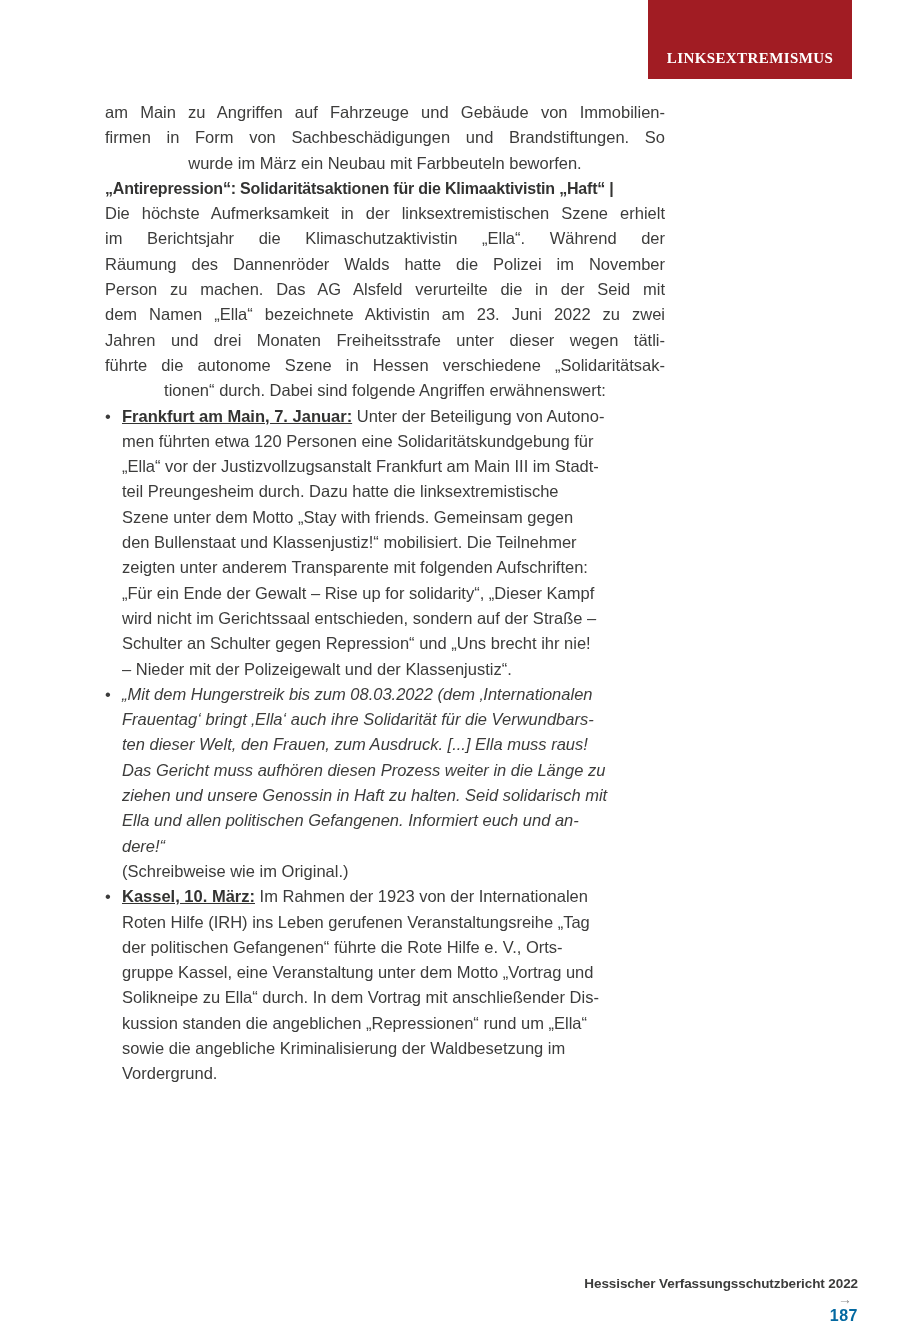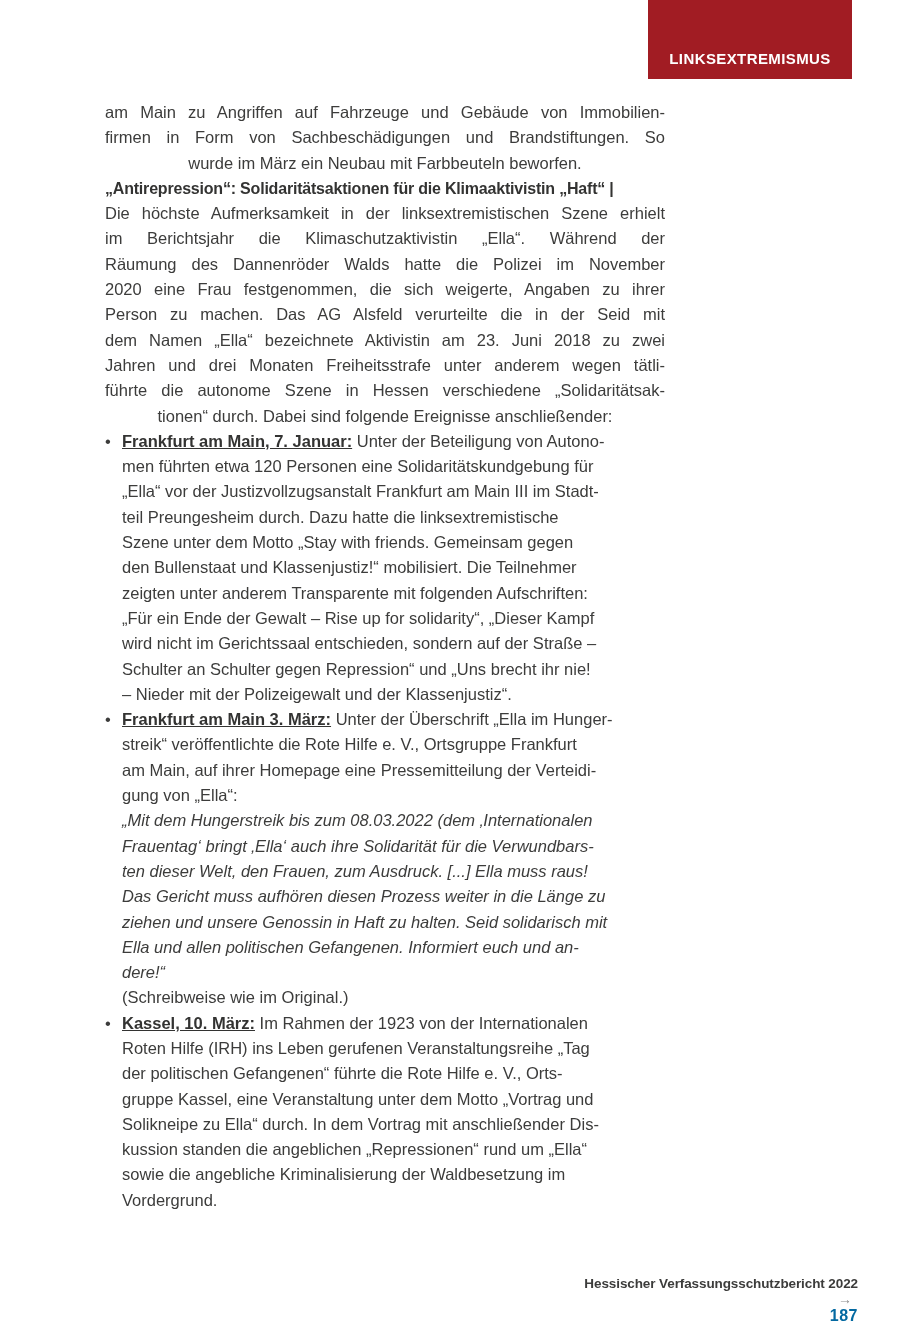--- a/index.html
+++ b/index.html
@@ -21,20 +21,21 @@
     left: 648px;
     top: 0;
     width: 204px;
     height: 79px;
     background: #A11C23;
     display: flex;
     align-items: flex-end;
     justify-content: center;
     box-sizing: border-box;
     padding-bottom: 12px;
+    font-family: Liberation Serif, serif;
   }
   .badge-label {
     color: #ffffff;
     font-weight: bold;
     font-size: 15px;
     letter-spacing: 0.4px;
   }
   
   .body-col {
     position: absolute;
@@ -122,26 +123,25 @@
         <span class="line">firmen in Form von Sachbeschädigungen und Brandstiftungen. So</span>
         <span class="line">wurde im März ein Neubau mit Farbbeuteln beworfen.</span>
       </p>
 
     <h2 class="heading">„Antirepression“: Solidaritätsaktionen für die Klimaaktivistin „Haft“ |</h2>
 
     <p class="justify-lines">
         <span class="line">Die höchste Aufmerksamkeit in der linksextremistischen Szene erhielt</span>
         <span class="line">im Berichtsjahr die Klimaschutzaktivistin „Ella“. Während der</span>
         <span class="line">Räumung des Dannenröder Walds hatte die Polizei im November</span>
-        <span class="line">2020 eine Frau festgenommen, die sich weigerte, Angaben zu ihrer</span>
         <span class="line">Person zu machen. Das AG Alsfeld verurteilte die in der Seid mit</span>
-        <span class="line">dem Namen „Ella“ bezeichnete Aktivistin am 23. Juni 2018 zu zwei</span>
-        <span class="line">Jahren und drei Monaten Freiheitsstrafe unter anderem wegen tätli-</span>
+        <span class="line">dem Namen „Ella“ bezeichnete Aktivistin am 23. Juni 2022 zu zwei</span>
+        <span class="line">Jahren und drei Monaten Freiheitsstrafe unter dieser wegen tätli-</span>
         <span class="line">führte die autonome Szene in Hessen verschiedene „Solidaritätsak-</span>
-        <span class="line">tionen“ durch. Dabei sind folgende Ereignisse anschließender:</span>
+        <span class="line">tionen“ durch. Dabei sind folgende Angriffen erwähnenswert:</span>
       </p>
 
     <ul class="bullets">
 
       <li class="bullet">
           <span class="marker">•</span>
           <p><span class="lead">Frankfurt am Main, 7. Januar:</span><span class="pre"> Unter der Beteiligung von Autono-
 men führten etwa 120 Personen eine Solidaritätskundgebung für
 „Ella“ vor der Justizvollzugsanstalt Frankfurt am Main III im Stadt-
 teil Preungesheim durch. Dazu hatte die linksextremistische
@@ -149,24 +149,20 @@
 den Bullenstaat und Klassenjustiz!“ mobilisiert. Die Teilnehmer
 zeigten unter anderem Transparente mit folgenden Aufschriften:
 „Für ein Ende der Gewalt – Rise up for solidarity“, „Dieser Kampf
 wird nicht im Gerichtssaal entschieden, sondern auf der Straße –
 Schulter an Schulter gegen Repression“ und „Uns brecht ihr nie!
 – Nieder mit der Polizeigewalt und der Klassenjustiz“.</span></p>
         </li>
 
       <li class="bullet">
           <span class="marker">•</span>
-          <p><span class="lead">Frankfurt am Main 3. März:</span><span class="pre"> Unter der Überschrift „Ella im Hunger-
-streik“ veröffentlichte die Rote Hilfe e. V., Ortsgruppe Frankfurt
-am Main, auf ihrer Homepage eine Pressemitteilung der Verteidi-
-gung von „Ella“:</span></p>
           <p class="quote pre">„Mit dem Hungerstreik bis zum 08.03.2022 (dem ‚Internationalen
 Frauentag‘ bringt ‚Ella‘ auch ihre Solidarität für die Verwundbars-
 ten dieser Welt, den Frauen, zum Ausdruck. [...] Ella muss raus!
 Das Gericht muss aufhören diesen Prozess weiter in die Länge zu
 ziehen und unsere Genossin in Haft zu halten. Seid solidarisch mit
 Ella und allen politischen Gefangenen. Informiert euch und an-
 dere!“</p>
           <p>(Schreibweise wie im Original.)</p>
         </li>
 

